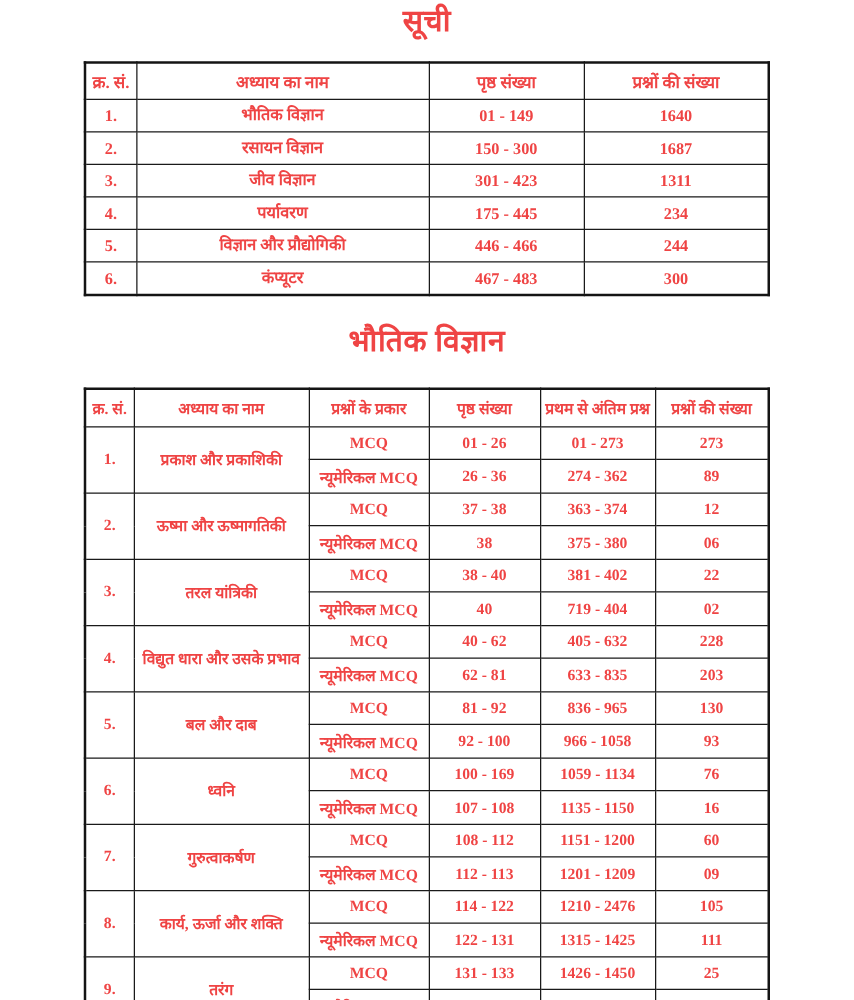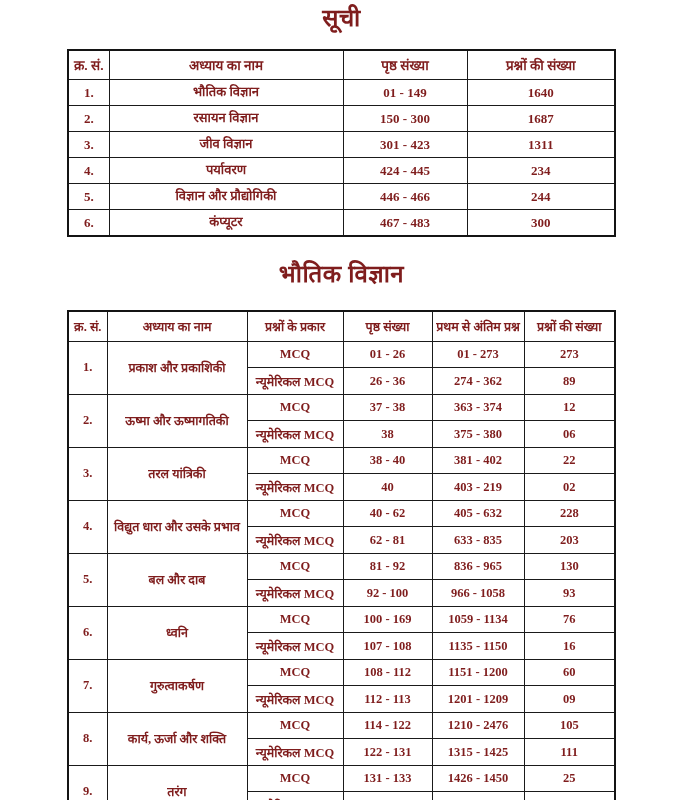--- a/index.html
+++ b/index.html
@@ -1,19 +1,19 @@
 <!DOCTYPE html>
 <html><head>
 <meta charset="utf-8">
 <style>
   html,body{margin:0;padding:0;background:#ffffff;}
   .page{
     width:683px;height:800px;overflow:hidden;background:#ffffff;
     font-family:"Liberation Serif","DejaVu Serif",serif;
-    color:#7f1d1d;box-sizing:border-box;
+    color:#ef4444;box-sizing:border-box;
   }
   .doc-title{
     text-align:center;font-size:24px;font-weight:700;line-height:1.1;
     margin:0;padding:5px 0 6px 0;letter-spacing:0.5px;
   }
   .doc-title.second{padding-top:12px;padding-bottom:10px;}
   table{
     border-collapse:collapse;margin:12px auto;table-layout:fixed;
     border:2.4px solid #141414;
   }
@@ -67,21 +67,21 @@
         </tr>
         <tr>
           <td class="num">3.</td>
           <td class="chapter-cell">जीव विज्ञान</td>
           <td class="num">301 - 423</td>
           <td class="num">1311</td>
         </tr>
         <tr>
           <td class="num">4.</td>
           <td class="chapter-cell">पर्यावरण</td>
-          <td class="num">424 - 445</td>
+          <td class="num">175 - 445</td>
           <td class="num">234</td>
         </tr>
         <tr>
           <td class="num">5.</td>
           <td class="chapter-cell">विज्ञान और प्रौद्योगिकी</td>
           <td class="num">446 - 466</td>
           <td class="num">244</td>
         </tr>
         <tr>
           <td class="num">6.</td>
@@ -146,21 +146,21 @@
           <td class="num" rowspan="2">3.</td>
           <td class="chapter-cell" rowspan="2">तरल यांत्रिकी</td>
           <td>MCQ</td>
           <td class="num">38 - 40</td>
           <td class="num">381 - 402</td>
           <td class="num">22</td>
         </tr>
         <tr>
           <td>न्यूमेरिकल  MCQ</td>
           <td class="num">40</td>
-          <td class="num">403 - 219</td>
+          <td class="num">719 - 404</td>
           <td class="num">02</td>
         </tr>
         <tr>
           <td class="num" rowspan="2">4.</td>
           <td class="chapter-cell" rowspan="2">विद्युत धारा और उसके प्रभाव</td>
           <td>MCQ</td>
           <td class="num">40 - 62</td>
           <td class="num">405 - 632</td>
           <td class="num">228</td>
         </tr>

